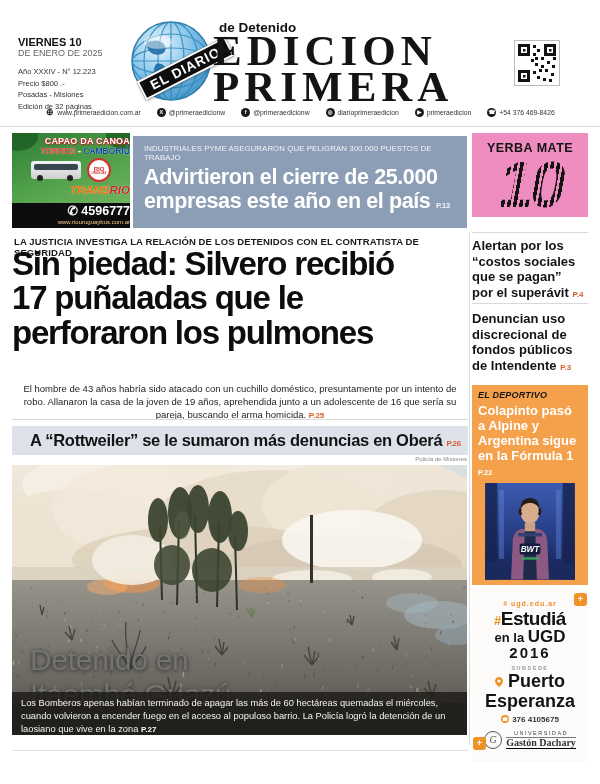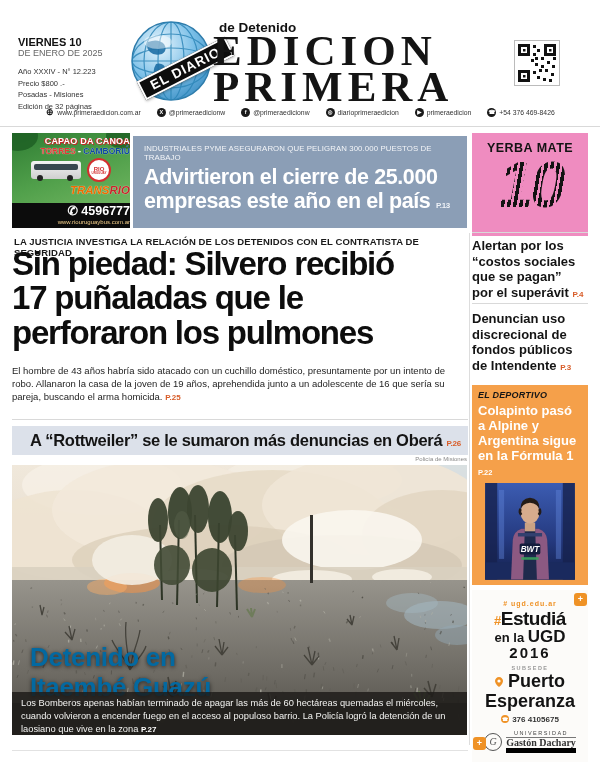--- a/index.html
+++ b/index.html
@@ -45,47 +45,47 @@
   .tr-brand{position:relative;font-size:11.5px;font-weight:bold;font-style:italic;margin-top:2px;}
   .tr-brand .b-l{color:#ef6c00;text-shadow:0 0 1px #fff;} .tr-brand .b-r{color:#c62828;text-shadow:0 0 1px #fff;}
   .tr-phonebar{position:absolute;left:0;right:0;bottom:0;background:#0c0c0c;padding:2px 0 3px;}
   .tr-phone{color:#fff;font-weight:bold;font-size:12.5px;line-height:1.1;}
   .tr-site{color:#f5d08c;font-size:6px;}
   .topstory{position:absolute;left:133px;top:136px;width:334px;height:92px;background:#8b9eb6;
             padding:8px 11px;box-sizing:border-box;}
   .ts-kicker{color:#f3f5f8;font-size:7.8px;letter-spacing:.1px;margin-bottom:3px;}
   .ts-line{color:#fff;font-weight:bold;font-size:21.5px;line-height:1.12;letter-spacing:-.4px;}
   .ts-ref{color:#eef2f7;font-size:8px;font-weight:bold;}
-  .yerba{position:absolute;left:472px;top:133px;width:116px;height:103px;background:#ef8cc0;text-align:center;overflow:hidden;}
+  .yerba{position:absolute;left:472px;top:133px;width:116px;height:84px;background:#ef8cc0;text-align:center;overflow:hidden;}
   .yerba-title{font-size:12.5px;font-weight:bold;letter-spacing:.5px;color:#131313;margin-top:8px;}
   .yerba-num{font-size:64px;font-weight:bold;letter-spacing:-3px;color:#131313;line-height:.95;font-style:italic;}
   .yerba-stripes{position:absolute;left:0;top:28px;width:100%;height:64px;
       background:repeating-linear-gradient(100deg,transparent 0 3.5px,#ef8cc0 3.5px 6px);}
   
   .main-kicker{position:absolute;left:14px;top:236px;width:456px;font-size:9.5px;font-weight:bold;color:#1a1a1a;letter-spacing:.1px;}
   .main-head{position:absolute;left:12px;top:247px;width:458px;font-size:33px;font-weight:bold;
              letter-spacing:-1.2px;line-height:1.04;color:#0d0d0d;}
-  .main-body{position:absolute;left:12px;top:364px;width:456px;font-size:9.5px;line-height:1.38;color:#1d1d1d;}
+  .main-body{position:absolute;left:12px;top:382px;width:456px;font-size:9.5px;line-height:1.38;color:#1d1d1d;text-align:center;}
   .ref{color:#d85c28;font-weight:bold;font-size:8px;}
   .secondary{position:absolute;left:12px;top:426px;width:456px;height:29px;background:#dce1ea;
              display:flex;align-items:center;padding-left:18px;box-sizing:border-box;}
   .secondary-head{font-size:16.5px;font-weight:bold;color:#141414;letter-spacing:-.3px;}
   
   .sb-item{position:absolute;left:472px;width:116px;font-size:13px;font-weight:bold;line-height:1.2;color:#141414;}
   .sb-line{display:block;}
   .deportivo{position:absolute;left:472px;top:385px;width:116px;height:200px;background:#f5a04a;
              padding:5px 6px;box-sizing:border-box;display:flex;flex-direction:column;}
   .dep-label{font-size:9px;font-weight:bold;font-style:italic;color:#161616;letter-spacing:.2px;}
   .dep-head{margin-top:3px;font-size:13px;font-weight:bold;color:#fff;line-height:1.16;}
   .dep-ref{color:#fff;font-size:7.5px;font-weight:bold;}
   .dep-photo{margin-top:5px;}
   
   .credit{position:absolute;left:12px;top:456px;width:455px;text-align:right;font-size:6px;color:#888;}
   .mainphoto{position:absolute;left:12px;top:465px;width:455px;height:270px;}
-  .photo-title{position:absolute;left:30px;top:643px;color:#0369a1;font-size:26px;font-weight:bold;line-height:1.15;
+  .photo-title{position:absolute;left:30px;top:643px;color:#737373;font-size:30px;font-weight:normal;line-height:1.15;
                letter-spacing:-.3px;text-shadow:0 1px 4px rgba(0,0,0,.65);}
   .photo-caption{position:absolute;left:12px;top:692px;width:455px;height:43px;background:rgba(28,26,23,.82);
                  color:#f2f2f0;font-size:9.3px;line-height:1.4;padding:5px 9px;box-sizing:border-box;}
   .photo-caption .ref{color:#fff;}
   
   .ugd{position:absolute;left:472px;top:590px;width:116px;height:172px;background:#fcfbf9;text-align:center;}
   .ugd-sq{position:absolute;width:13px;height:13px;background:#ef9226;border-radius:3px;color:#fff;
           font-weight:bold;font-size:9px;line-height:13px;text-align:center;}
   .ugd-site{padding-top:10px;font-size:7px;font-weight:bold;color:#ef9226;letter-spacing:1px;}
   .ugd-big{margin-top:2px;color:#131313;font-weight:bold;line-height:1.0;}
@@ -96,21 +96,21 @@
   .ugd-subsede{margin-top:5px;font-size:5.5px;letter-spacing:1.5px;color:#999;font-weight:bold;}
   .ugd-loc{margin-top:1px;font-size:18px;font-weight:bold;color:#131313;line-height:1.1;padding:0 10px;}
   .ugd-phone{margin-top:3px;font-size:8px;font-weight:bold;color:#333;display:flex;justify-content:center;align-items:center;gap:3px;}
   .pcirc{display:inline-flex;width:8px;height:8px;border-radius:50%;background:#ef9226;color:#fff;font-size:5px;
          align-items:center;justify-content:center;}
   .ugd-unilogo{margin-top:7px;display:flex;align-items:center;justify-content:center;gap:4px;}
   .glogo{width:16px;height:16px;border:1.4px solid #555;border-radius:50%;font-family:"Liberation Serif",serif;
          font-style:italic;font-size:10px;color:#555;display:flex;align-items:center;justify-content:center;}
   .uni-text{text-align:center;line-height:1;}
   .uni1{font-size:5.5px;letter-spacing:1.5px;color:#444;border-bottom:1px solid #777;padding-bottom:1px;}
-  .uni2{font-family:"Liberation Serif",serif;font-weight:bold;font-size:10px;color:#333;border-bottom:5px solid #000000;}
+  .uni2{font-family:"Liberation Serif",serif;font-weight:bold;font-size:10px;color:#333;border-bottom:1px solid #000000;}
 </style>
 </head>
 <body>
 
 <div class="page">
 
   <div class="dateblock">
     <div class="date-day">VIERNES 10</div>
     <div class="date-rest">DE ENERO DE 2025</div>
     <div class="meta-line">Año XXXIV - N° 12.223</div>

